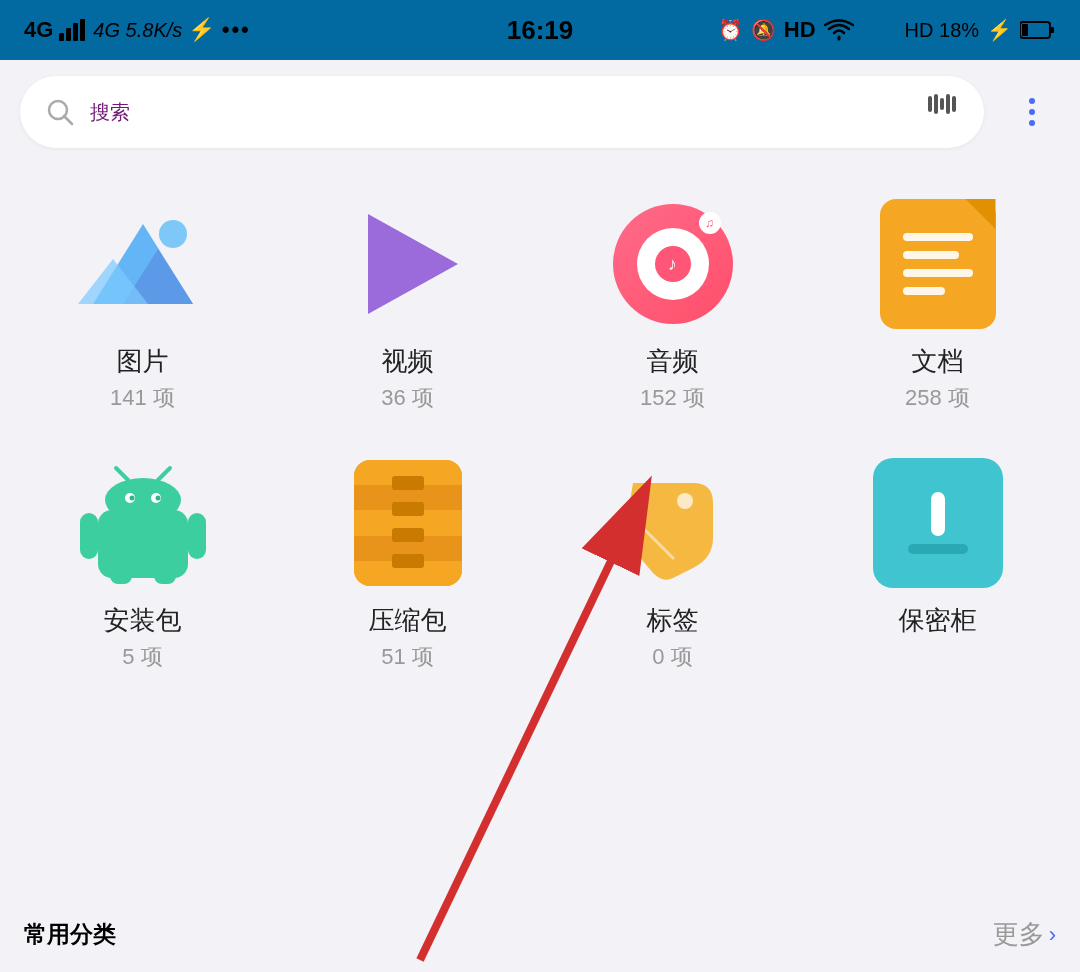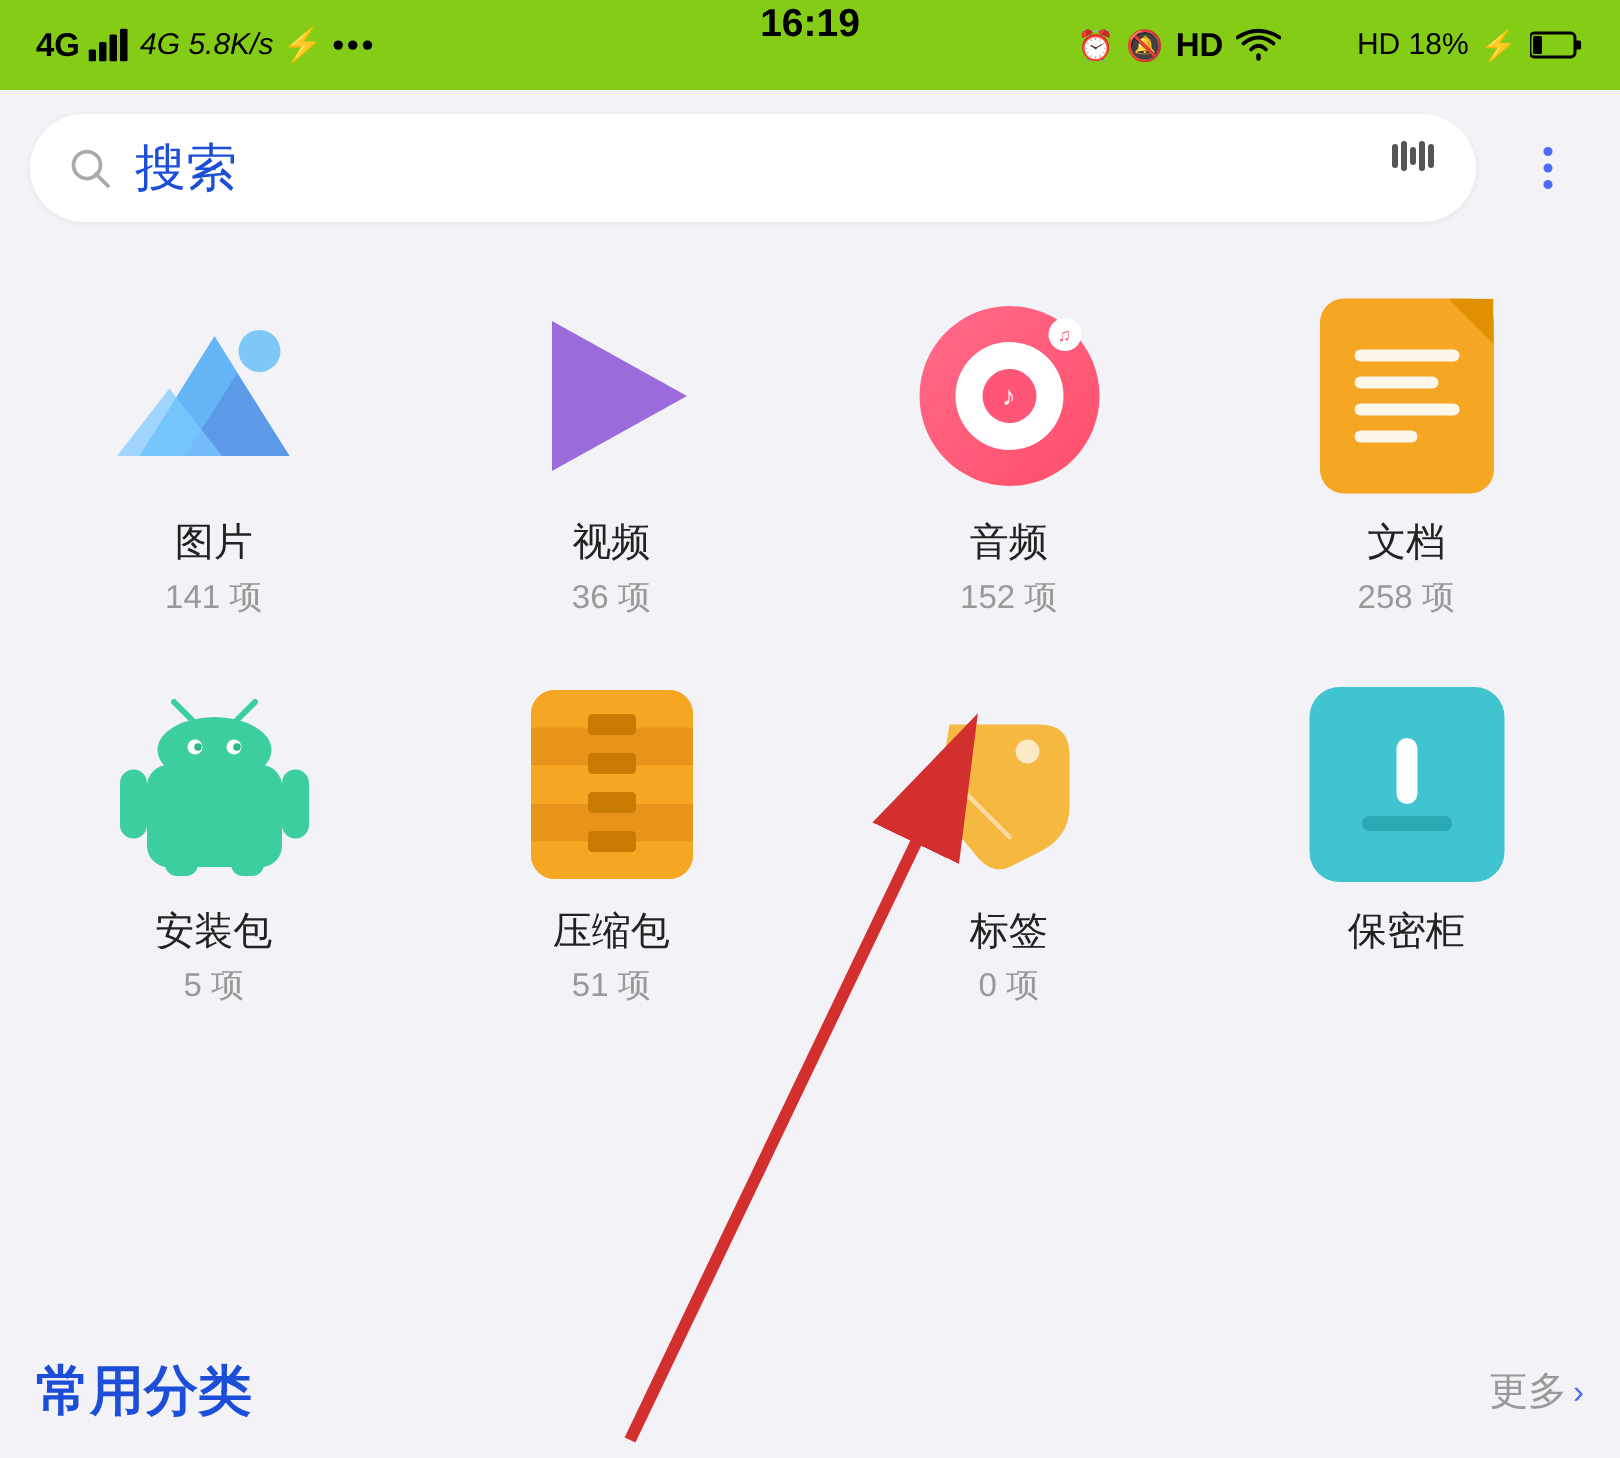--- a/index.html
+++ b/index.html
@@ -10,22 +10,23 @@
       background: #f2f2f7;
       font-family: -apple-system, 'PingFang SC', 'Helvetica Neue', sans-serif;
       overflow: hidden;
       position: relative;
     }
 
     
     .status-bar {
       width: 100%;
       height: 60px;
-      background: #84cc16;
-      display: flex;
+      background: #0369a1;
+      display: flex;
+      align-items: center;
       justify-content: space-between;
       padding: 0 24px;
       gap: 12px;
     }
 
     .status-left {
       display: flex;
       align-items: center;
       gap: 6px;
       font-size: 22px;
@@ -68,22 +69,22 @@
     }
 
     .search-icon-svg {
       width: 32px;
       height: 32px;
       color: #aaa;
     }
 
     .search-placeholder {
       flex: 1;
-      font-size: 34px;
-      color: #1d4ed8;
+      font-size: 20px;
+      color: #701a75;
     }
 
     .voice-icon {
       font-size: 28px;
       color: #666;
     }
 
     
     .more-btn {
       width: 56px;
@@ -155,23 +156,23 @@
       bottom: 0;
       left: 0;
       right: 0;
       padding: 30px 24px 20px;
       display: flex;
       align-items: center;
       justify-content: space-between;
     }
 
     .section-title {
-      font-size: 36px;
+      font-size: 23px;
       font-weight: 700;
-      color: #1d4ed8;
+      color: #000000;
     }
 
     .more-link {
       display: flex;
       align-items: center;
       font-size: 26px;
       color: #999;
       gap: 4px;
     }
 

